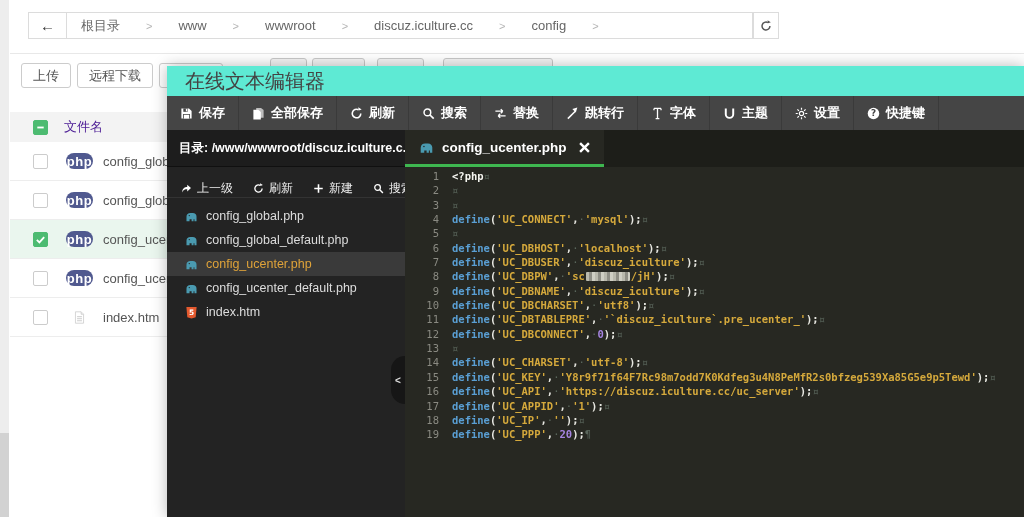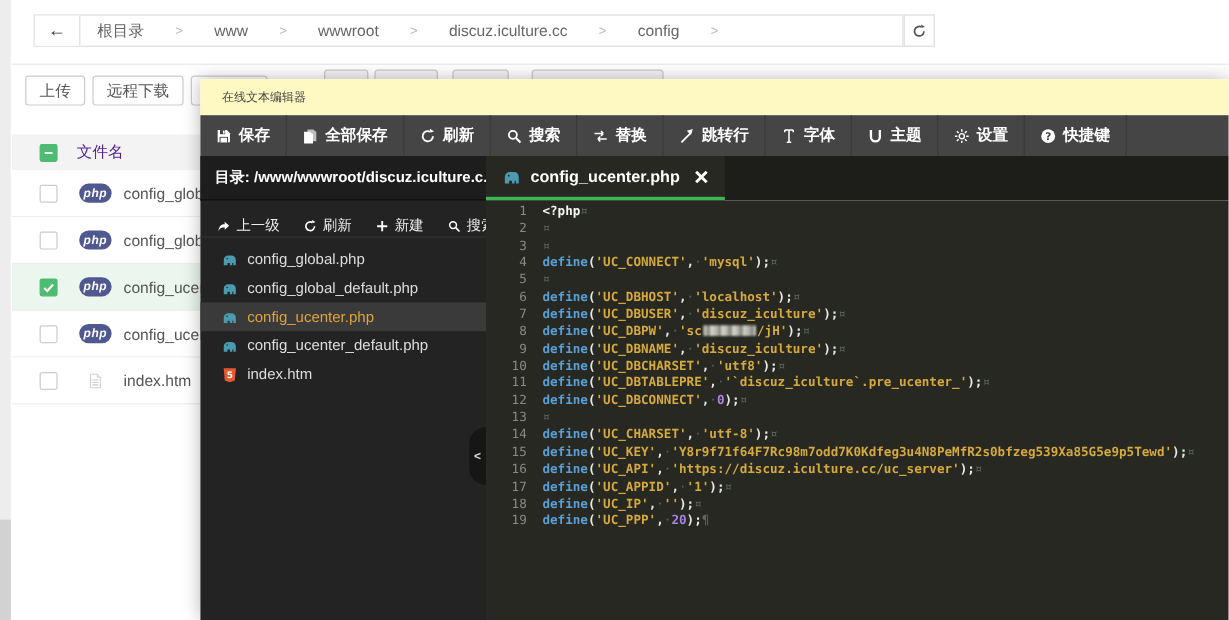--- a/index.html
+++ b/index.html
@@ -35,27 +35,27 @@
   .ft-head{height:30px;background:#f3f3f3;display:flex;align-items:center;gap:16px}
   .ft-head-label{font-size:13px;color:#4c1d95}
   .ft-row{height:38px;border-bottom:1px solid #ededed;display:flex;align-items:center;cursor:pointer;background:#fff}
   .ft-row.sel{background:#eaf6ee}
   .cb{width:15px;height:15px;border:1px solid #ccc;border-radius:2px;margin-left:23px;background:#fff;
       flex:none;display:flex;align-items:center;justify-content:center;cursor:pointer;box-sizing:border-box}
   .cb.on{background:var(--green,#4dbb71);border-color:var(--green,#4dbb71)}
   .cb svg{width:11px;height:11px;display:block}
   .icon-cell{margin-left:18px;width:27px;display:flex;justify-content:center;flex:none}
   .php-badge{width:27px;height:16px;border-radius:8px;background:var(--badge,#50598f);color:#fff;
-             font-size:10px;font-style:italic;font-weight:bold;display:flex;align-items:center;justify-content:center;letter-spacing:.5px}
+             font-size:13px;font-weight:bold;display:flex;align-items:center;justify-content:center;letter-spacing:.5px}
   .fname{margin-left:10px;font-size:13px;color:#555;white-space:nowrap}
 
   
   .overlay{left:167px;top:66px;width:857px;height:451px;background:#fff;z-index:10;
            box-shadow:0 0 14px rgba(0,0,0,.28);display:flex;flex-direction:column}
-  .ed-title{height:30px;flex:none;display:flex;align-items:center;padding-left:18px;font-size:10px;color:#444;background:#fef9c3}
+  .ed-title{height:30px;flex:none;display:flex;align-items:center;padding-left:18px;font-size:20px;color:#444;background:#5eead4}
   .ed-toolbar{height:34px;flex:none;background:var(--tbbg,#454545);display:flex;align-items:stretch}
   .tb-item{display:flex;align-items:center;gap:6px;padding:4px 13px;border-right:1px solid #3a3a3a;
            color:#fff;font-size:13px;font-weight:600;cursor:pointer;white-space:nowrap}
   .ic{display:inline-flex}
   .ic svg{width:13px;height:13px;display:block}
   .ic.big svg{width:15px;height:13px}
   .ic.small svg{width:11px;height:11px}
 
   .ed-body{flex:1;display:flex;position:relative;min-height:0}
   .ed-side{width:238px;flex:none;background:#232323;display:flex;flex-direction:column;min-height:0}

